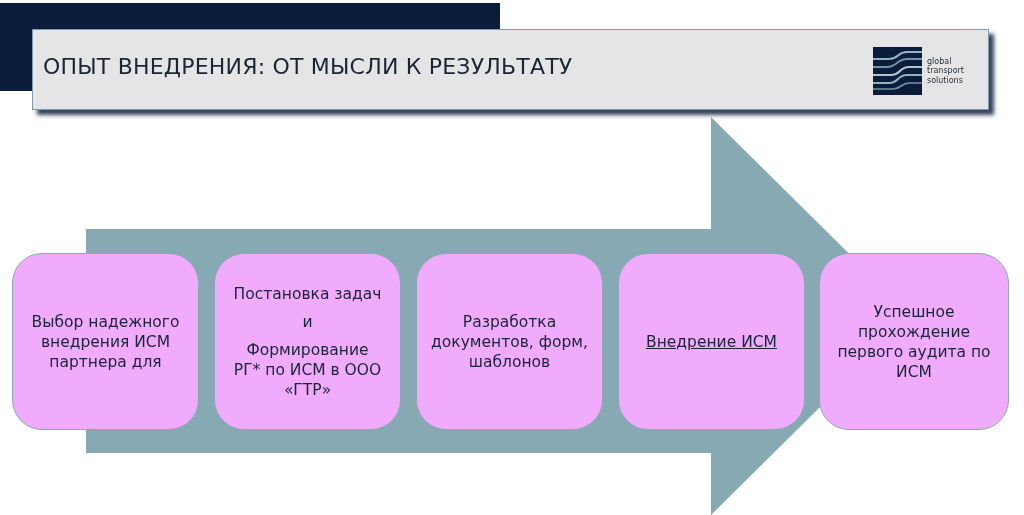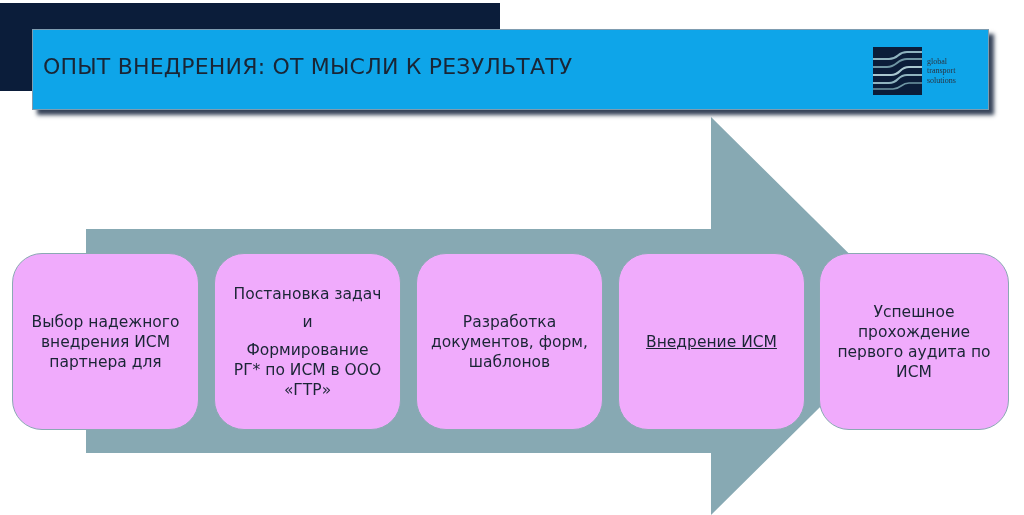--- a/index.html
+++ b/index.html
@@ -7,37 +7,37 @@
       width: 1024px; height: 515px; overflow: hidden;
       background: #ffffff; position: relative;
       font-family: "DejaVu Sans", sans-serif;
     }
     .dark-band {
       position: absolute; left: 0; top: 3px; width: 500px; height: 88px;
       background: #0b1d3a;
     }
     .title-card {
       position: absolute; left: 32px; top: 29px; width: 957px; height: 81px;
-      background: #0ea5e9; border: 1px solid #7e9cb0;
+      background: #e5e5e5; border: 1px solid #7e9cb0;
       box-shadow: 5px 5px 4px rgba(20, 35, 60, 0.85);
       box-sizing: border-box;
     }
     .title-text {
       position: absolute; left: 10px; top: 24px;
       font-size: 22px; color: #1a2535; letter-spacing: 0.2px;
       white-space: nowrap;
     }
     .logo {
       position: absolute; left: 840px; top: 17px; display: flex; align-items: center;
     }
     .logo-mark { width: 49px; height: 48px; display: block; }
     .logo-text {
       margin-left: 5px; font-size: 8px; line-height: 9.5px; color: #2a3340;
     }
-    .logo-text span { display: block; font-family: Liberation Serif, serif; }
+    .logo-text span { display: block; }
     .arrow-svg { position: absolute; left: 0; top: 0; }
     .step {
       position: absolute; top: 253px; width: 187px; height: 177px;
       background: #f0abfc; border: 1px solid #8aa9b3; border-radius: 30px;
       box-sizing: border-box;
       display: flex; flex-direction: column; align-items: center; justify-content: center;
       text-align: center; color: #1a2535; font-size: 15.5px; line-height: 20px;
       padding: 0 10px;
     }
     .step .line { display: block; white-space: nowrap; }

